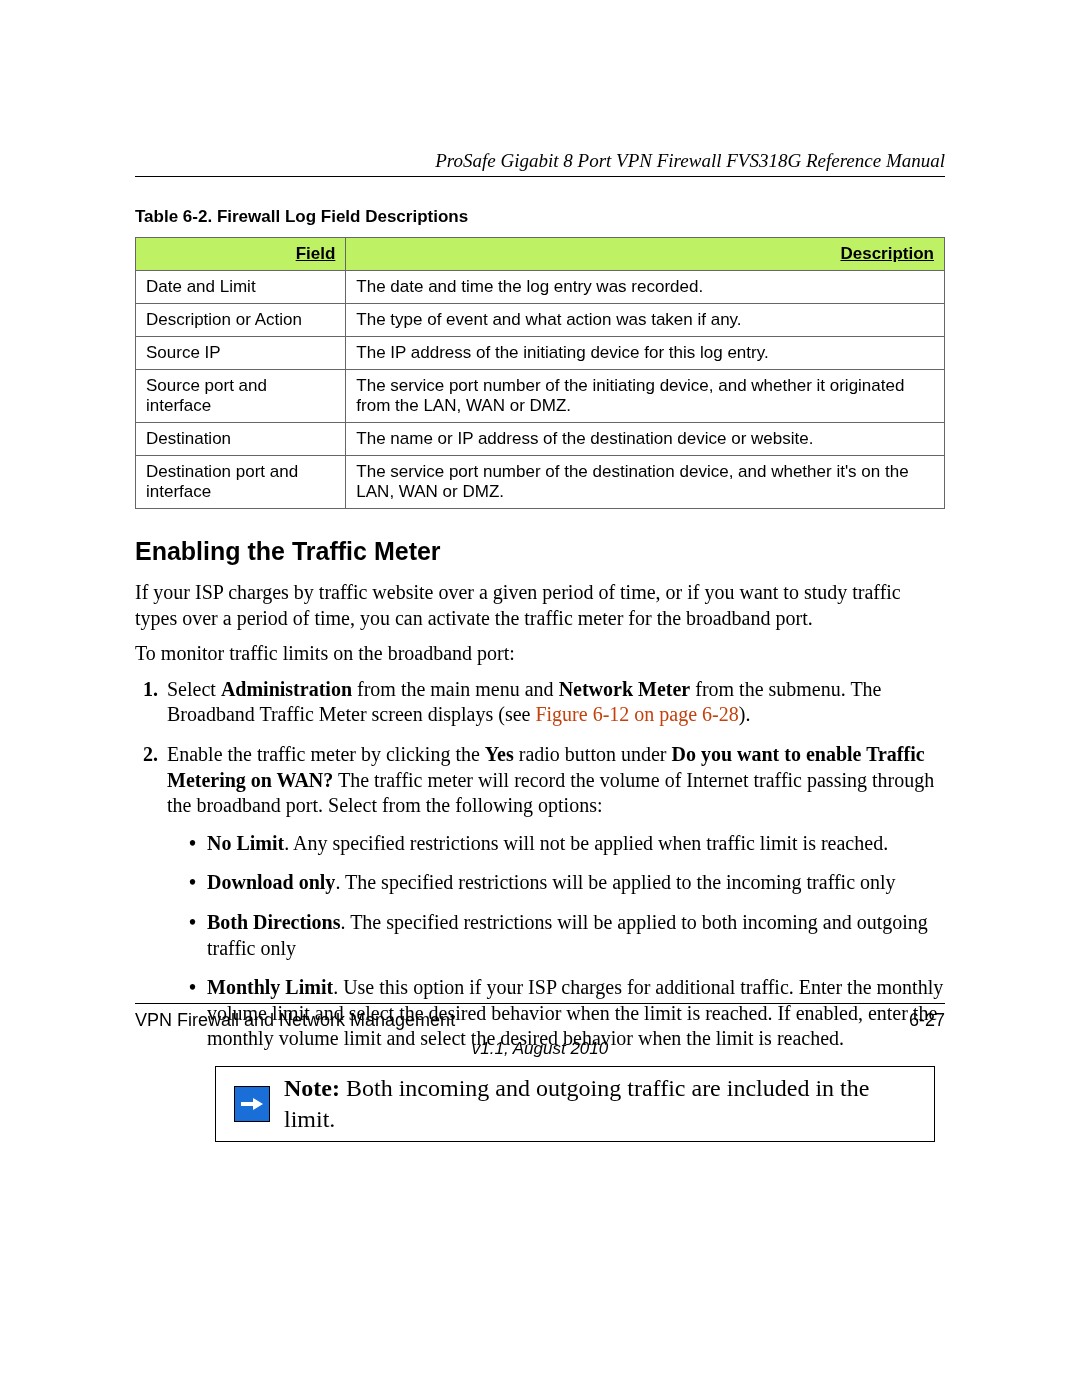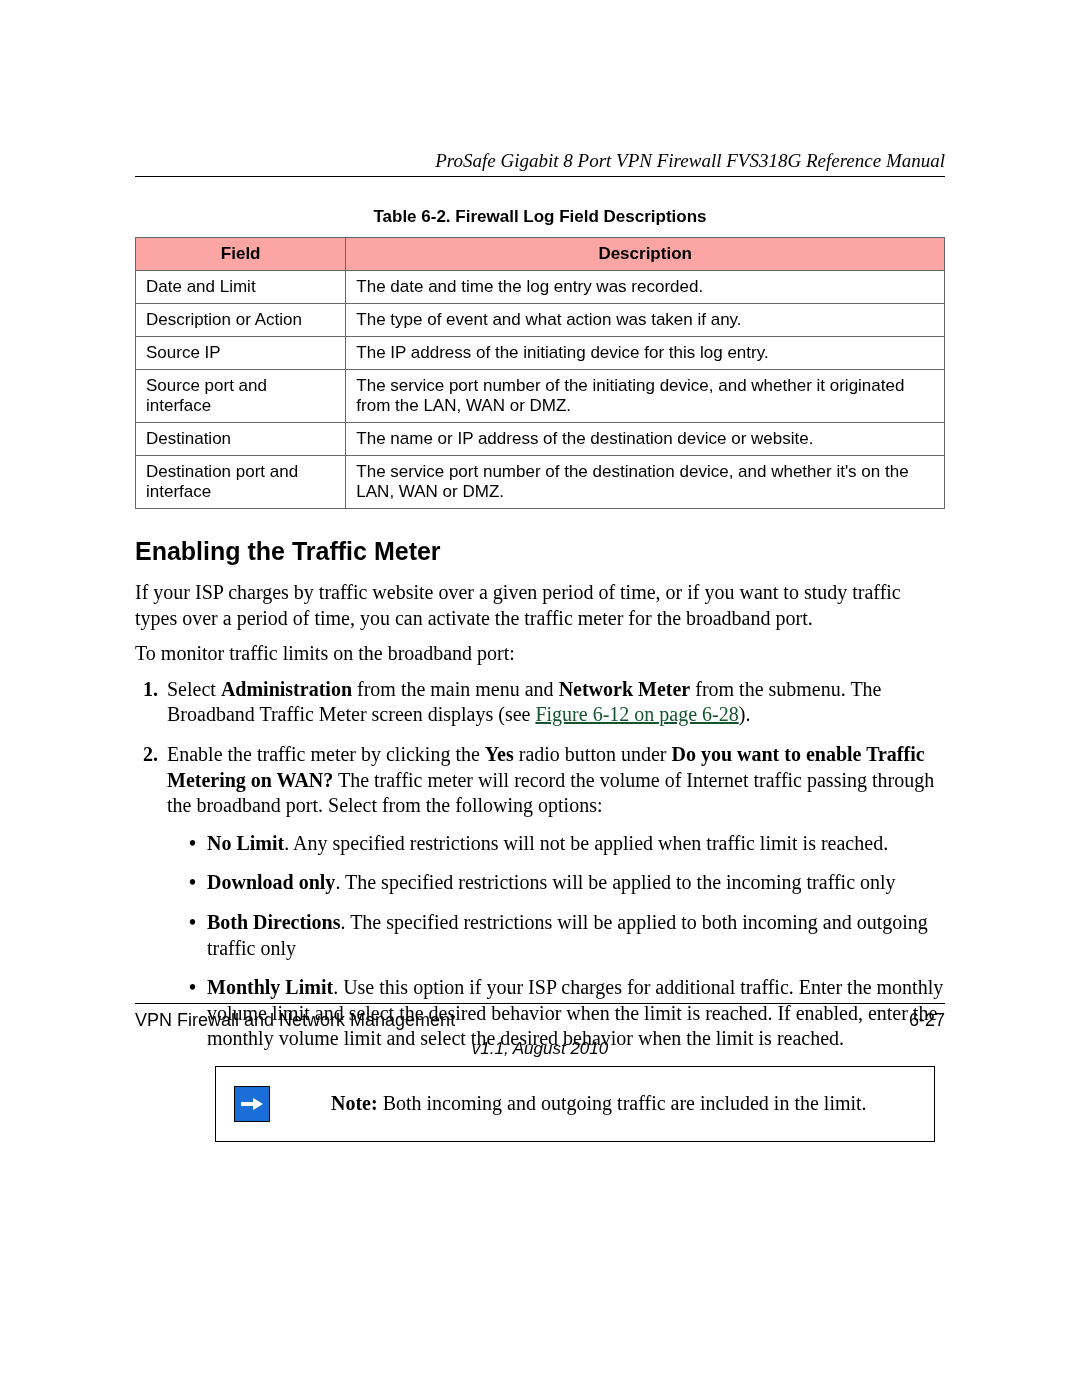--- a/index.html
+++ b/index.html
@@ -27,33 +27,33 @@
   }
   hr.top-rule, hr.bottom-rule {
     border: none;
     border-top: 1px solid #000;
     margin: 0;
   }
   .table-caption {
     font-weight: bold;
     font-size: 17px;
     margin: 30px 0 10px 0;
-    text-align: center;
   }
   table.log-table {
     width: 100%;
     border-collapse: collapse;
     font-size: 17px;
   }
   table.log-table th {
-    background: #fca5a5;
-    text-align: center;
+    background: #bef264;
+    text-align: right;
     font-weight: bold;
     padding: 6px 10px;
     border: 1px solid #666;
+    text-decoration: underline;
   }
   table.log-table td {
     padding: 6px 10px;
     border: 1px solid #666;
     vertical-align: top;
   }
   table.log-table col.fcol { width: 26%; }
   h2.section-title {
     font-family: Helvetica, Arial, sans-serif;
     font-weight: bold;
@@ -89,34 +89,32 @@
     padding-left: 18px;
   }
   ul.bullets > li::before {
     content: "•";
     position: absolute;
     left: 0;
     top: 0;
     font-weight: bold;
   }
   .xref {
-    color: #14532d;
-    text-decoration: underline;
+    color: #c2410c;
   }
   .note-box {
     border: 1px solid #000;
     margin: 14px 0 0 48px;
     width: 720px;
     height: 76px;
     display: flex;
     align-items: center;
     padding: 0 18px;
     box-sizing: border-box;
-    font-size: 20px;
-    gap: 47px;
+    font-size: 24px;
   }
   .note-icon {
     width: 34px;
     height: 34px;
     background: #1a6ed8;
     border: 1px solid #000;
     margin-right: 14px;
     display: flex;
     align-items: center;
     justify-content: center;

